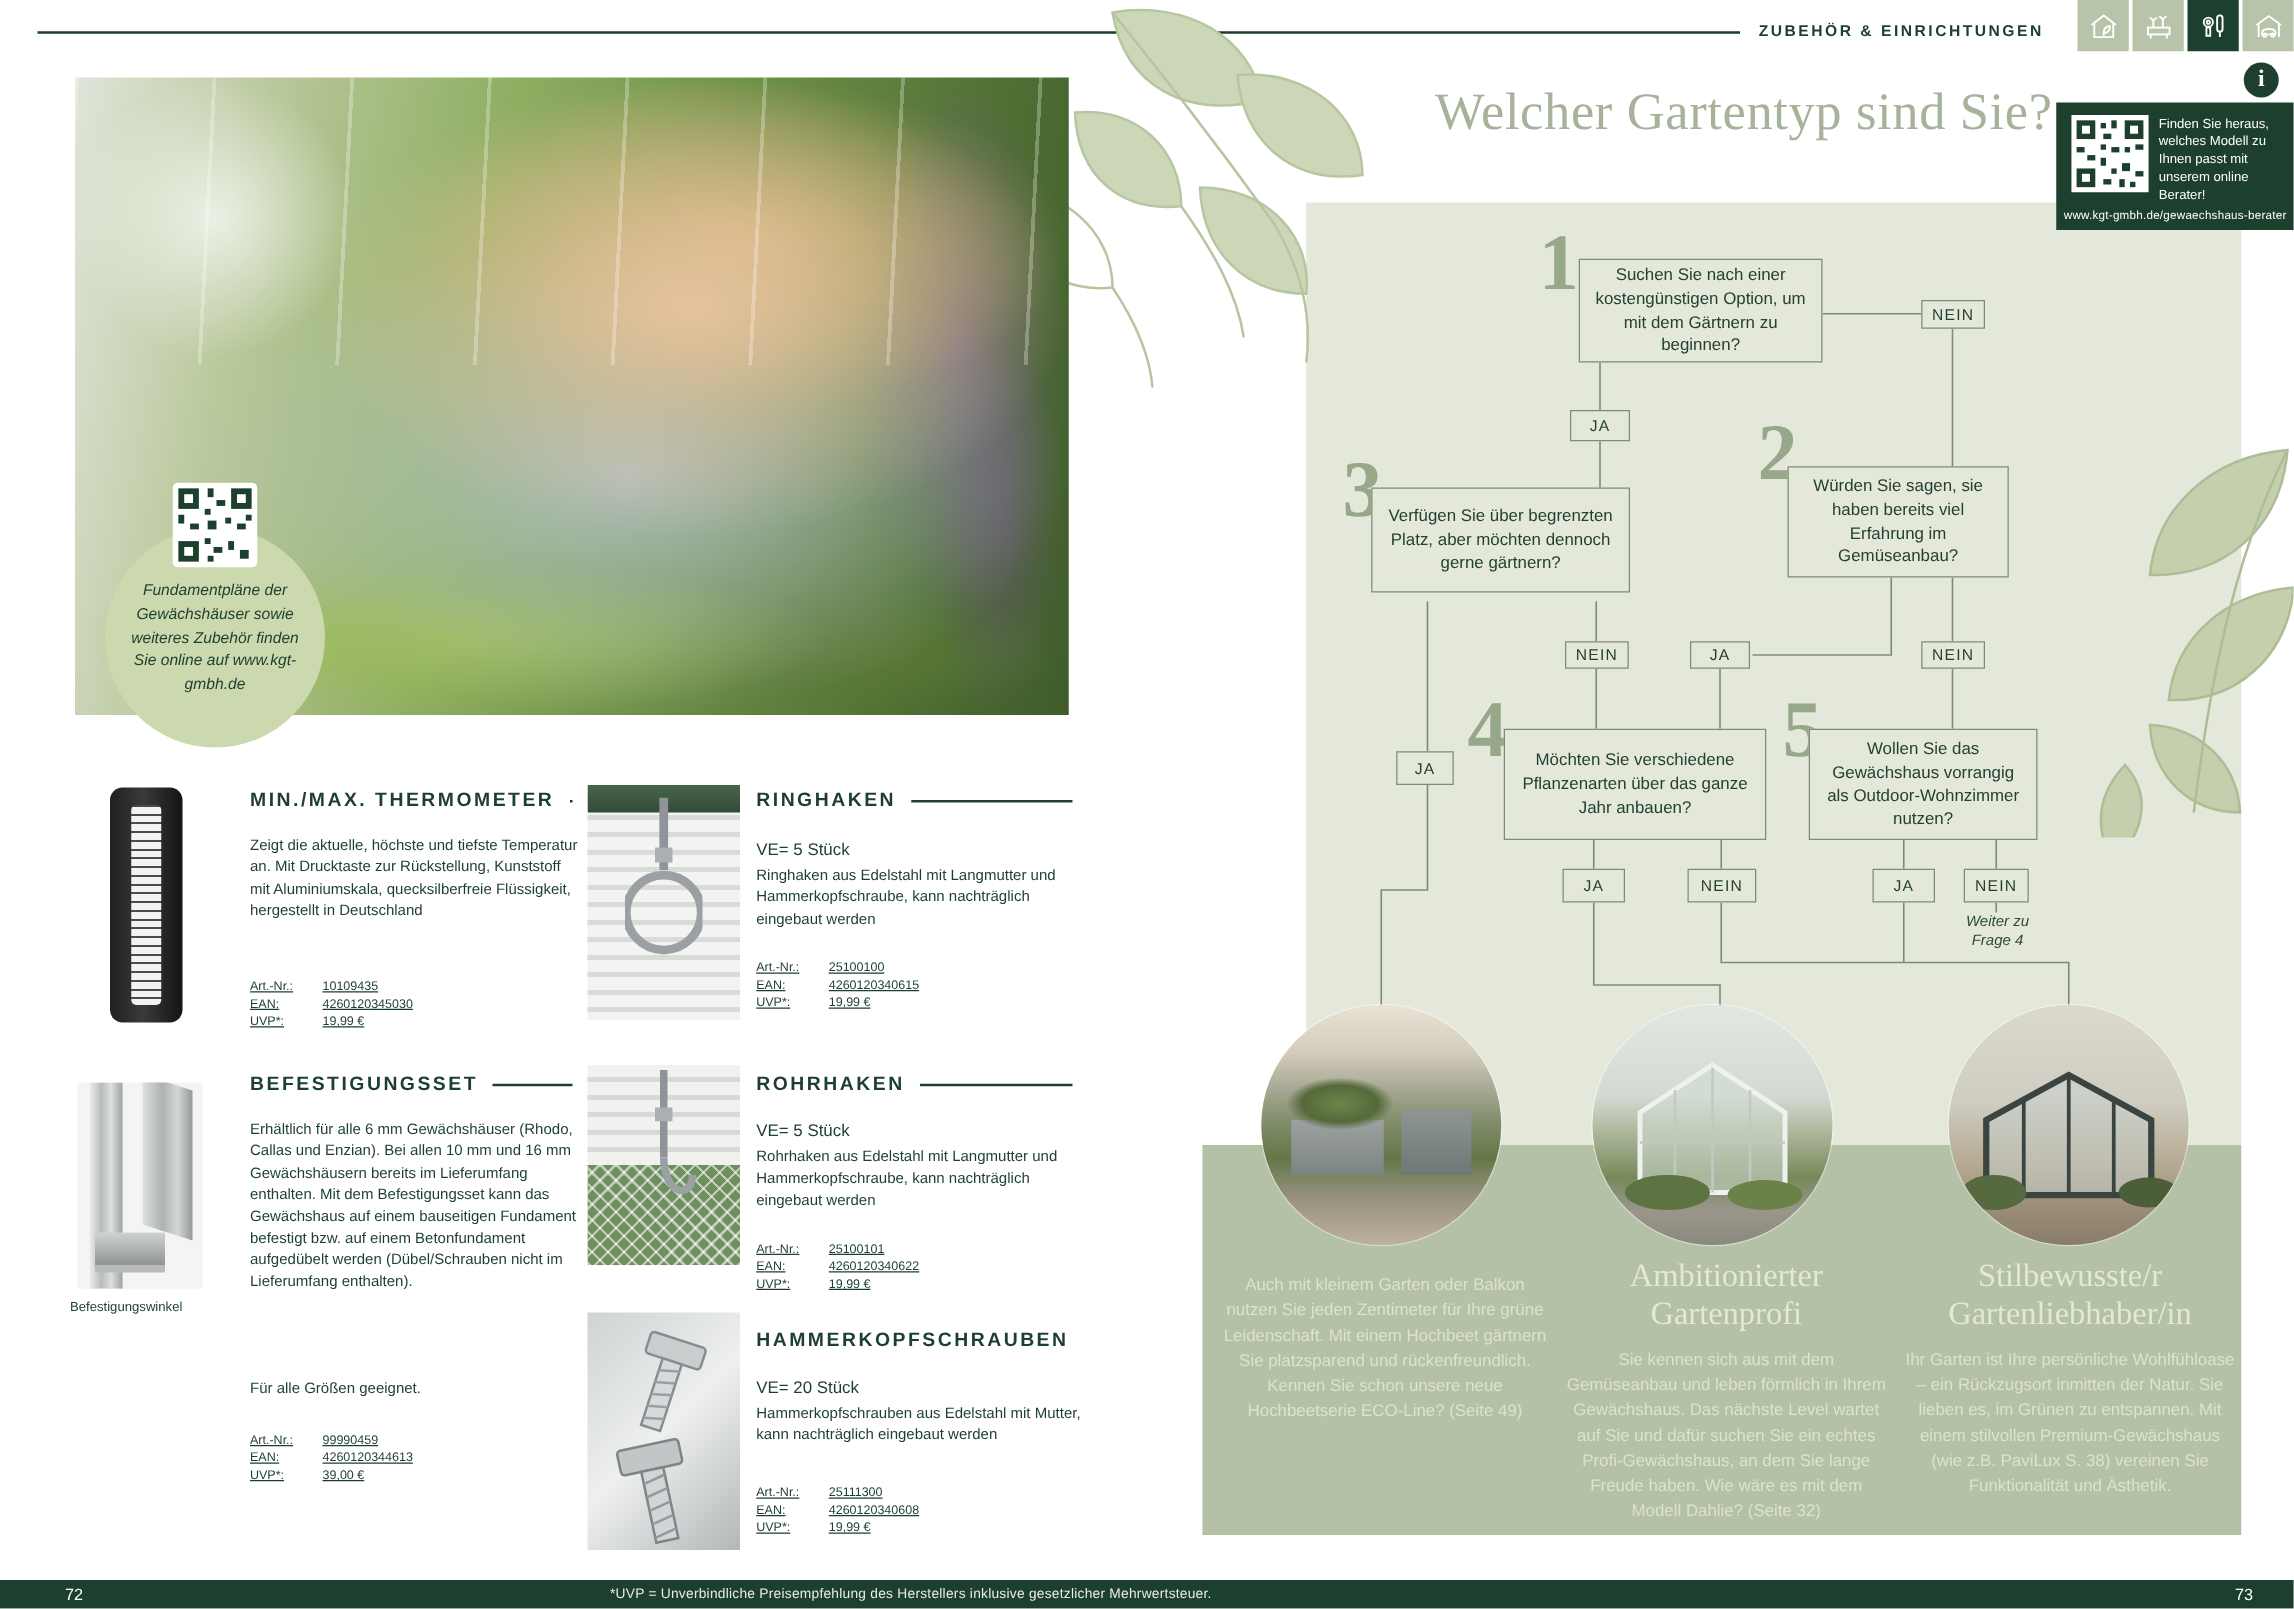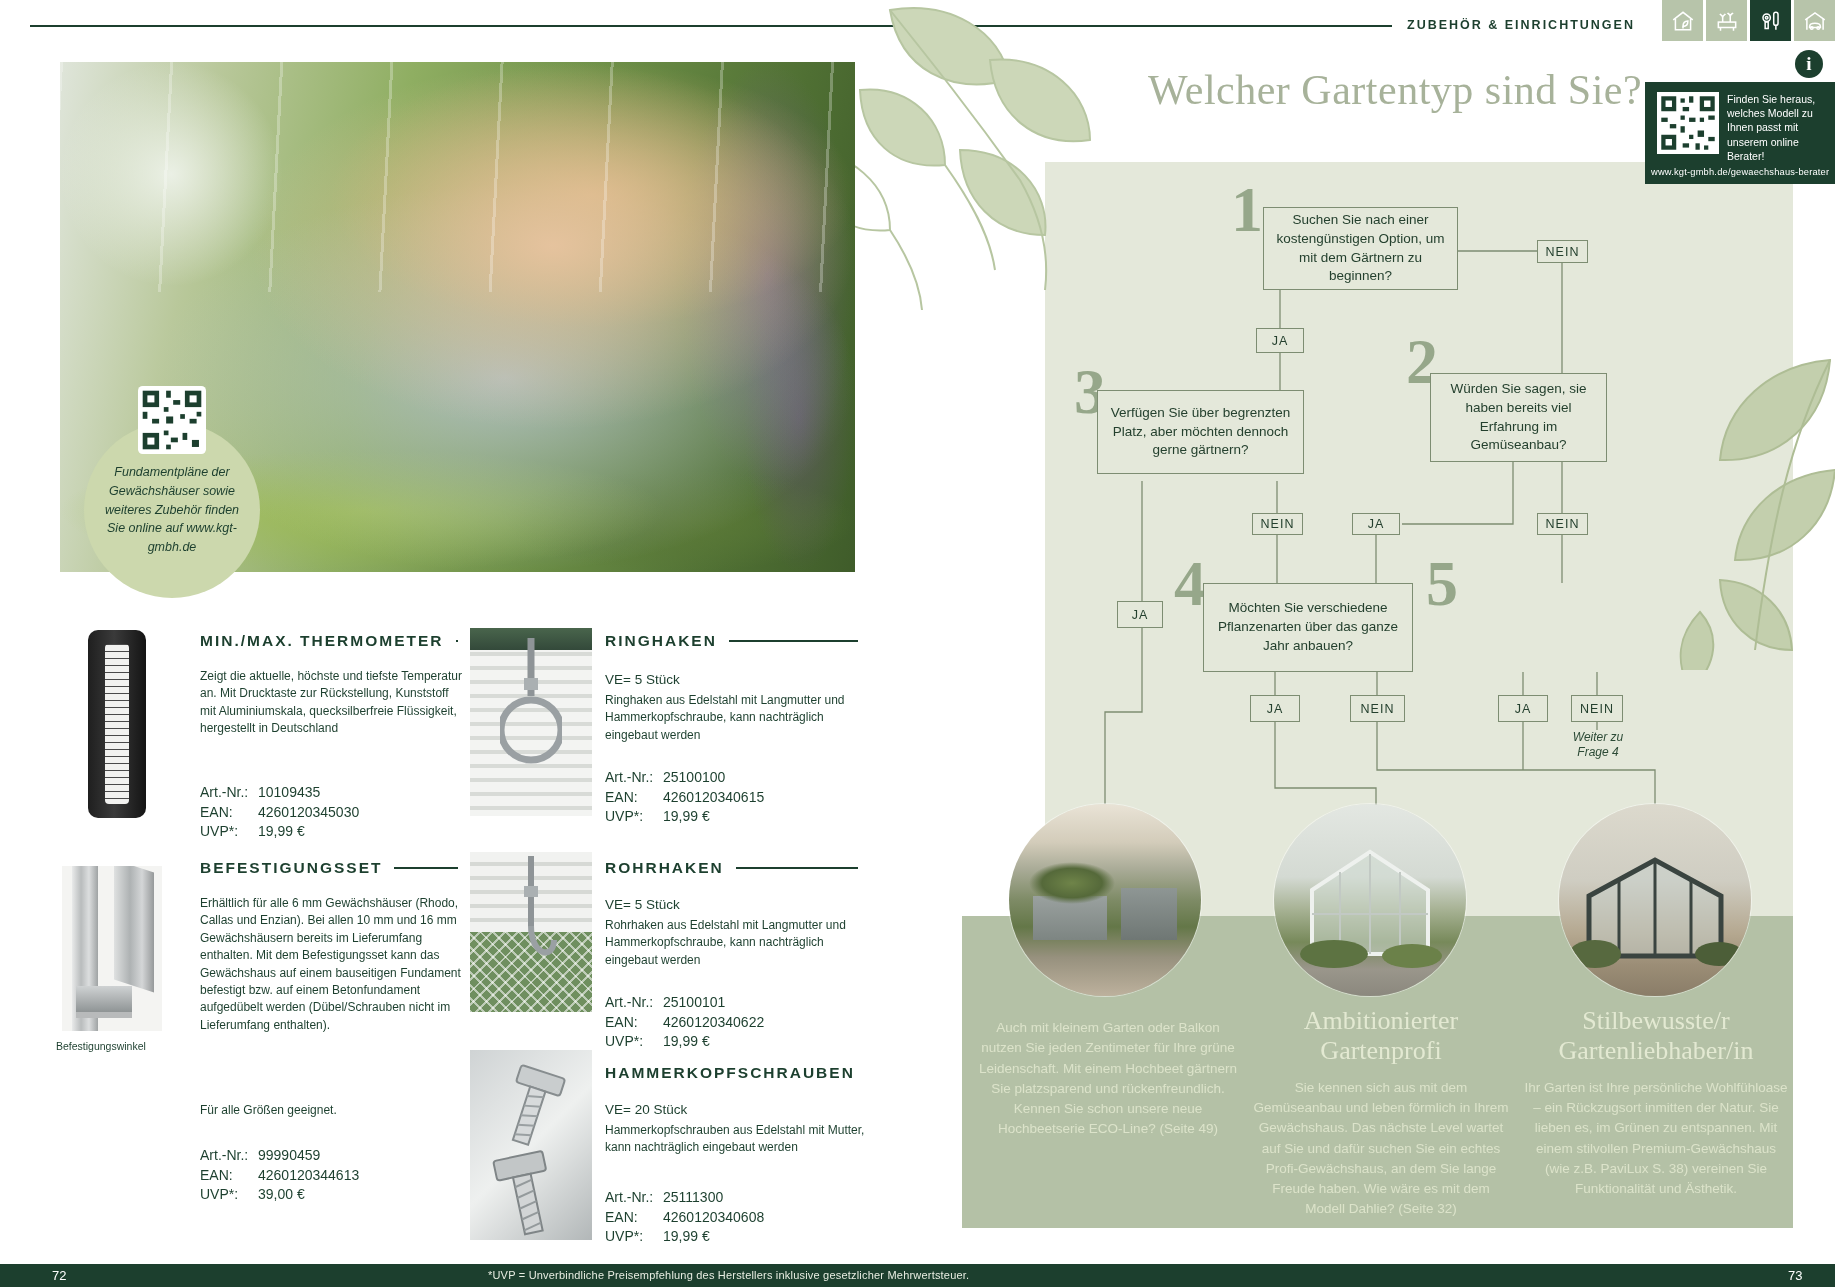--- a/index.html
+++ b/index.html
@@ -34,21 +34,21 @@
 
   .circle{border-radius:50%;overflow:hidden;box-shadow:0 0 0 1px rgba(255,255,255,.45);}
   .result-title{font-family:"Liberation Serif",serif;font-size:26px;line-height:1.15;color:#e3e9d2;text-align:center;}
   .result-body{font-size:13.5px;line-height:1.5;color:#dce3ca;text-align:center;margin-top:12px;}
 
   
   .phead{display:flex;align-items:center;gap:12px;font-size:15.5px;letter-spacing:2px;color:#1c3f2e;font-weight:bold;}
   .phead::after{content:"";flex:1;height:2px;background:#1c3f2e;}
   .pdesc{font-size:12px;line-height:1.45;color:#1c3f2e;}
   .pve{font-size:13.5px;color:#1c3f2e;}
-  .specs{font-size:14px;line-height:1.4;color:#1c3f2e;}
+  .specs{font-size:10px;line-height:1.4;color:#1c3f2e;text-decoration:underline;}
   .specs .row{display:flex;}
   .specs .lbl{width:58px;}
   .caption{font-size:10.5px;color:#1c3f2e;}
   .pimg{overflow:hidden;}
 
   
   .footer-bar{background:#1c3f2e;color:#fff;}
   .pageno{font-size:13px;color:#fff;}
   .disclaimer{font-size:11px;color:#e8ede2;letter-spacing:.2px;}
 
@@ -190,20 +190,21 @@
   <div class="abs bignum" style="left:1231px;top:178px;">1</div>
   <div class="abs bignum" style="left:1406px;top:330px;">2</div>
   <div class="abs bignum" style="left:1074px;top:360px;">3</div>
   <div class="abs bignum" style="left:1174px;top:552px;">4</div>
   <div class="abs bignum" style="left:1426px;top:552px;">5</div>
 
   <div class="abs qbox" style="left:1263px;top:207px;width:195px;height:83px;">Suchen Sie nach einer kostengünstigen Option, um mit dem Gärtnern zu beginnen?</div>
   <div class="abs qbox" style="left:1430px;top:373px;width:177px;height:89px;">Würden Sie sagen, sie haben bereits viel Erfahrung im Gemüseanbau?</div>
   <div class="abs qbox" style="left:1097px;top:390px;width:207px;height:84px;">Verfügen Sie über begrenzten Platz, aber möchten dennoch gerne gärtnern?</div>
   <div class="abs qbox" style="left:1203px;top:583px;width:210px;height:89px;">Möchten Sie verschiedene Pflanzenarten über das ganze Jahr anbauen?</div>
+  <div class="abs qbox" style="left:1447px;top:583px;width:183px;height:89px;">Wollen Sie das Gewächshaus vorrangig als Outdoor-Wohnzimmer nutzen?</div>
 
   <div class="abs abox" style="left:1537px;top:240px;width:51px;height:23px;">NEIN</div>
   <div class="abs abox" style="left:1256px;top:328px;width:48px;height:25px;">JA</div>
   <div class="abs abox" style="left:1252px;top:513px;width:51px;height:22px;">NEIN</div>
   <div class="abs abox" style="left:1352px;top:513px;width:48px;height:22px;">JA</div>
   <div class="abs abox" style="left:1537px;top:513px;width:51px;height:22px;">NEIN</div>
   <div class="abs abox" style="left:1117px;top:601px;width:46px;height:27px;">JA</div>
   <div class="abs abox" style="left:1250px;top:695px;width:50px;height:27px;">JA</div>
   <div class="abs abox" style="left:1350px;top:695px;width:55px;height:27px;">NEIN</div>
   <div class="abs abox" style="left:1498px;top:695px;width:50px;height:27px;">JA</div>

